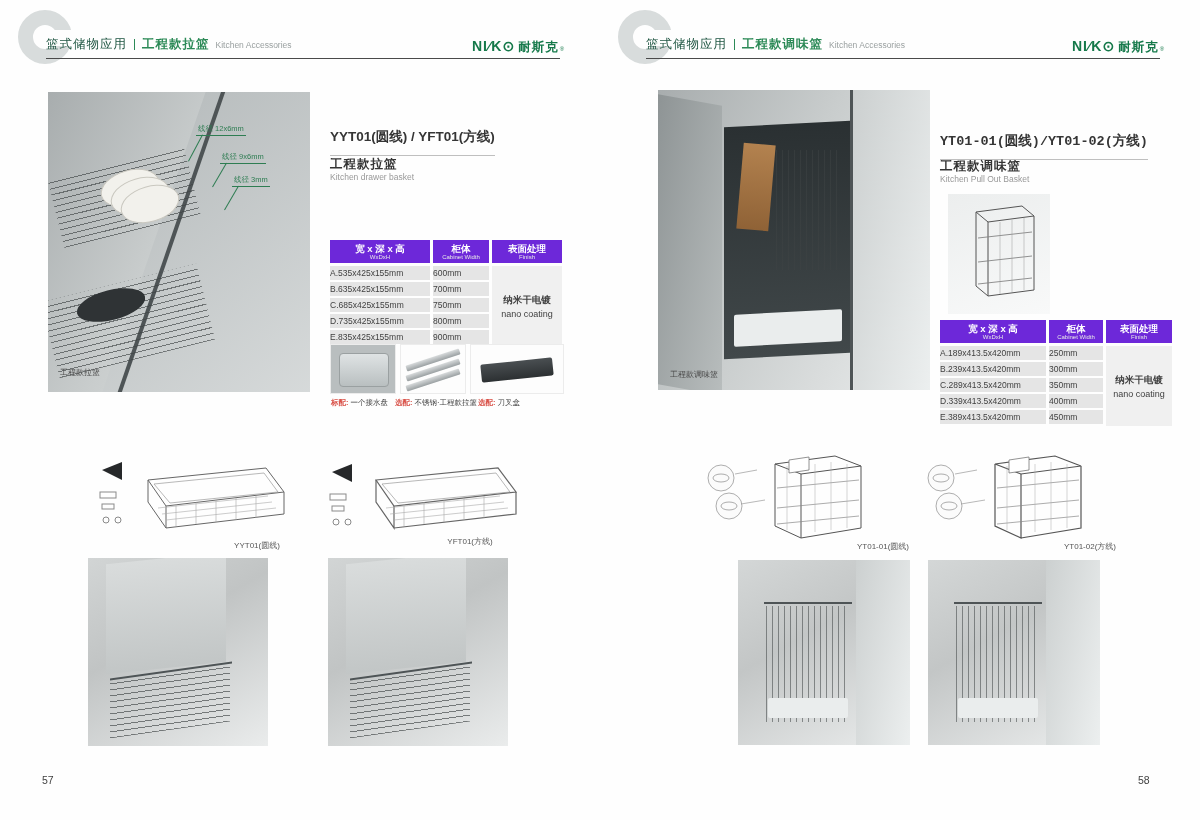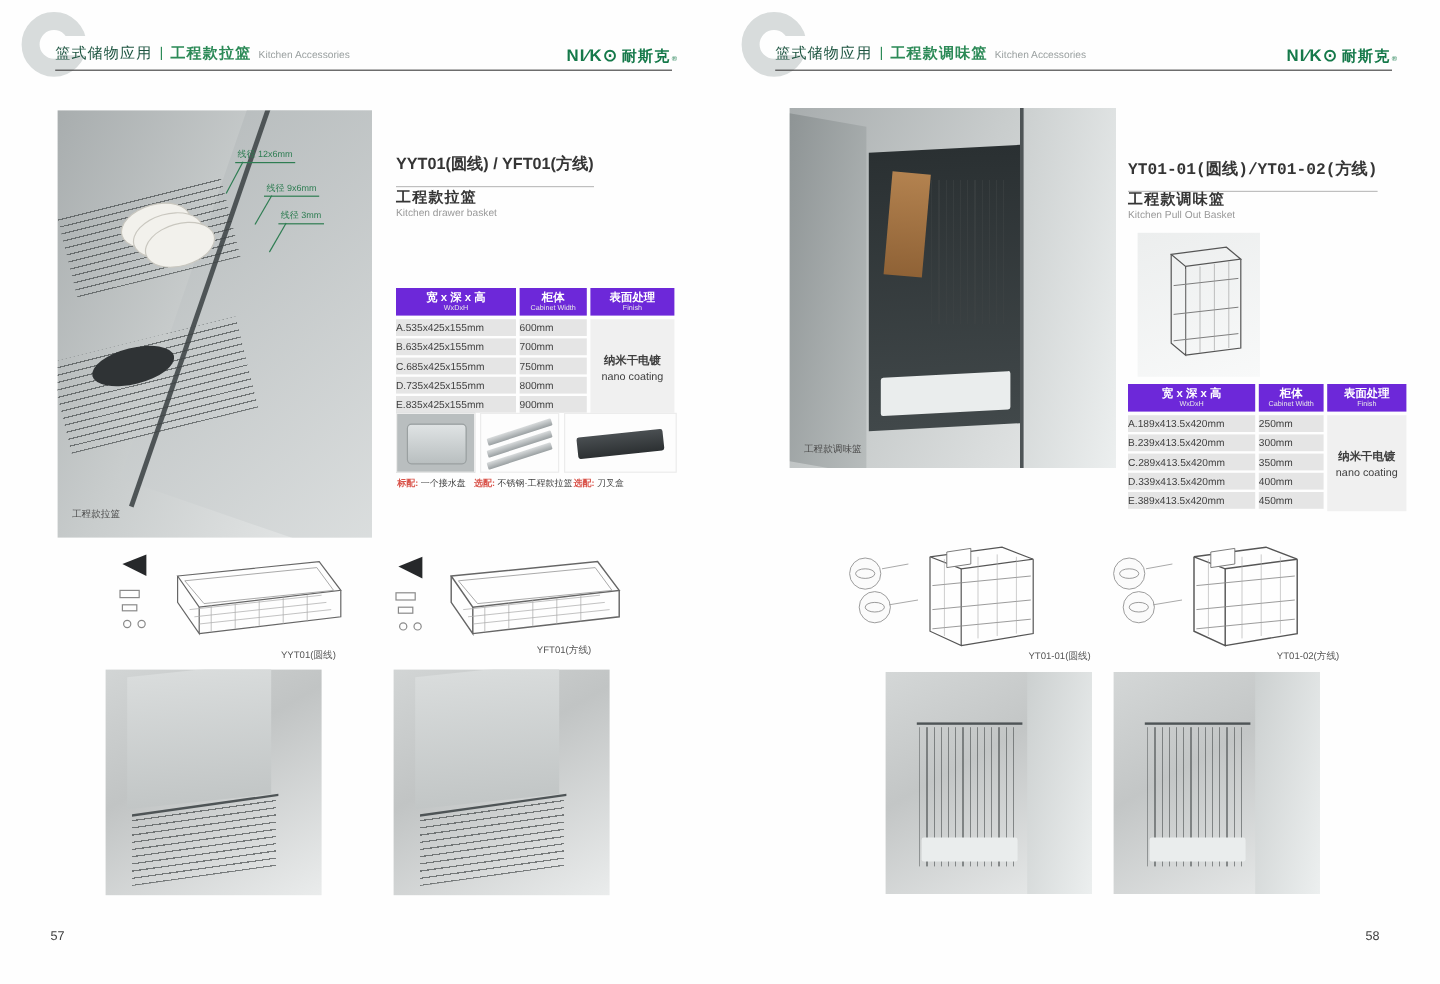--- a/index.html
+++ b/index.html
@@ -89,21 +89,21 @@
       <span class="hdr-sub">工程款拉篮</span>
       <span class="hdr-en">Kitchen Accessories</span>
     </div>
     <div class="hdr-line" style="left:46px;top:58px;width:514px;"></div>
     <div class="logo" style="left:472px;top:38px;">
       <span class="logo-latin">NI∕K⊙</span>
       <span class="logo-cn">耐斯克</span>
       <span class="logo-r">®</span>
     </div>
 
-    <div class="photo" style="left:48px;top:92px;width:262px;height:356px;">
+    <div class="photo" style="left:48px;top:92px;width:262px;height:300px;">
       <div class="panel" style="left:110px;top:-40px;width:260px;height:400px;transform:rotate(19deg);"></div>
       <div class="edge-bar" style="left:118px;top:-20px;width:4px;height:360px;transform:rotate(19deg);"></div>
       <div class="wire" style="left:6px;top:70px;width:140px;height:70px;transform:rotate(-14deg);"></div>
       <div class="plate" style="left:52px;top:78px;width:58px;height:34px;transform:rotate(-16deg);"></div>
       <div class="plate" style="left:62px;top:86px;width:58px;height:34px;transform:rotate(-16deg);"></div>
       <div class="plate" style="left:72px;top:94px;width:58px;height:34px;transform:rotate(-16deg);"></div>
       <div class="wire" style="left:0px;top:190px;width:160px;height:78px;transform:rotate(-14deg);"></div>
       <div class="pan" style="left:28px;top:198px;width:70px;height:30px;transform:rotate(-14deg);"></div>
       <div class="ann" style="left:148px;top:32px;">线径 12x6mm</div>
       <div class="ann-leader" style="left:147px;top:41px;height:30px;transform:rotate(28deg);"></div>

